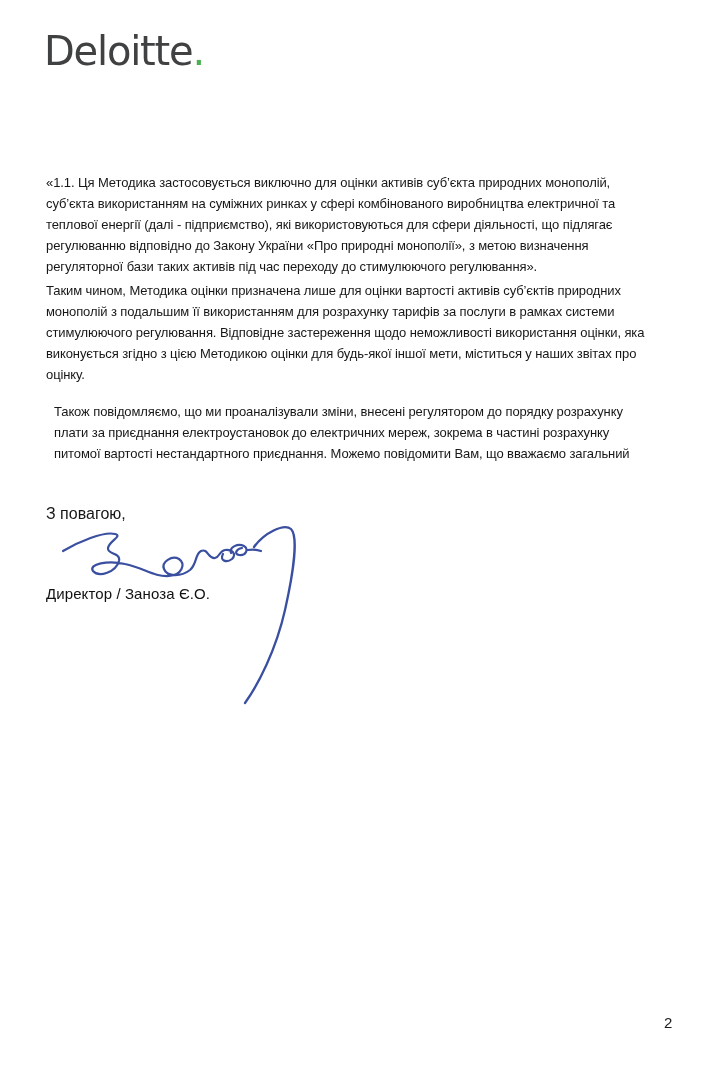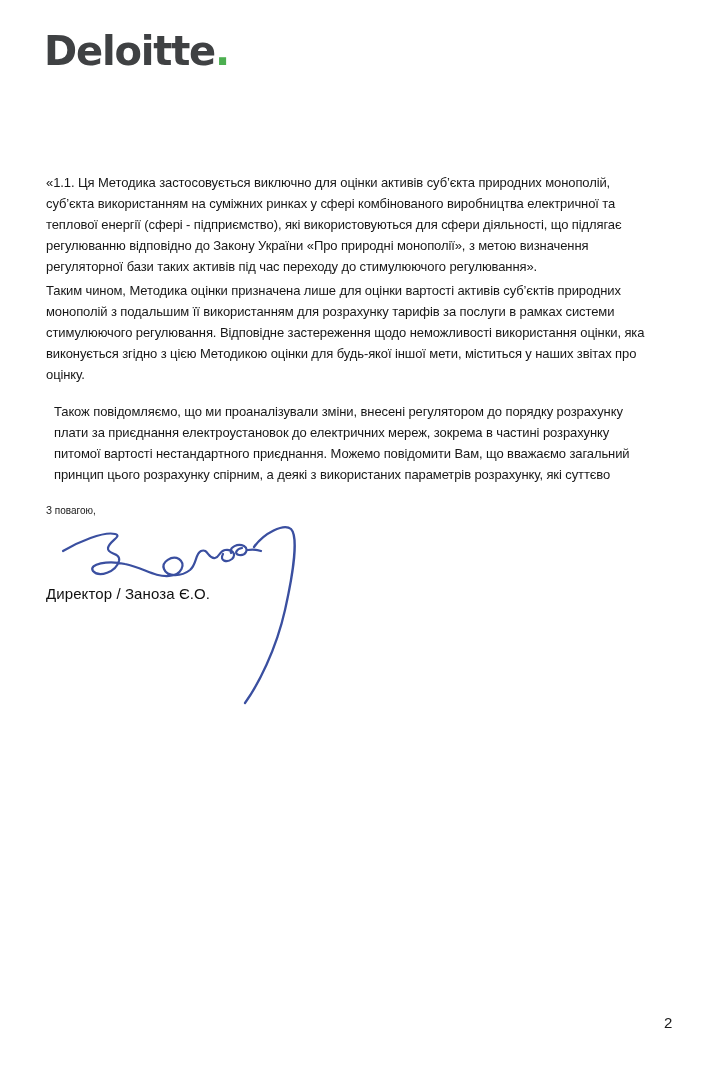--- a/index.html
+++ b/index.html
@@ -10,21 +10,21 @@
     overflow: hidden;
     position: relative;
   }
   .page {
     position: absolute; inset: 0;
     background: #ffffff;
   }
   
   .logo {
     position: absolute; left: 44px; top: 28px;
-    font-weight: bold;
+    font-weight: normal;
     font-size: 40px;
     letter-spacing: -1.2px;
     color: #3f4143;
     font-family: "DejaVu Sans", "Liberation Sans", sans-serif;
   }
   .logo .dot { letter-spacing: 0; }
   
   .para {
     position: absolute; left: 46px;
     width: 650px;
@@ -32,21 +32,21 @@
     font-size: 13px;
     line-height: 21px;
     letter-spacing: -0.1px;
   }
   .para .line { white-space: nowrap; }
   .p1 { top: 172px; }
   .p2 { top: 280px; }
   .p3 { top: 401px; margin-left: 8px; }
   .closing {
     position: absolute; left: 46px; top: 505px;
-    color: #171717; font-size: 10px;
+    color: #171717; font-size: 16px;
   }
   .signoff {
     position: absolute; left: 46px; top: 585px;
     color: #111111; font-size: 15px; font-weight: normal;
     letter-spacing: 0.1px;
   }
   .signature {
     position: absolute; left: 58px; top: 520px;
     width: 250px; height: 190px;
   }
@@ -60,38 +60,37 @@
 
 <div class="page">
 
   <div class="logo">
     <span style="color: rgb(63, 65, 67);">Deloitte</span><span class="dot" style="color: rgb(76, 175, 80);">.</span>
   </div>
 
   <div class="para p1">
     <div class="line">«1.1. Ця Методика застосовується виключно для оцінки активів суб’єкта природних монополій,</div>
     <div class="line">суб’єкта використанням на суміжних ринках у сфері комбінованого виробництва електричної та</div>
-    <div class="line">теплової енергії (сфері - підприємство), які використовуються для сфери діяльності, що підлягає</div>
+    <div class="line">теплової енергії (далі - підприємство), які використовуються для сфери діяльності, що підлягає</div>
     <div class="line">регулюванню відповідно до Закону України «Про природні монополії», з метою визначення</div>
     <div class="line">регуляторної бази таких активів під час переходу до стимулюючого регулювання».</div>
   </div>
 
   <div class="para p2">
     <div class="line">Таким чином, Методика оцінки призначена лише для оцінки вартості активів суб’єктів природних</div>
     <div class="line">монополій з подальшим її використанням для розрахунку тарифів за послуги в рамках системи</div>
     <div class="line">стимулюючого регулювання. Відповідне застереження щодо неможливості використання оцінки, яка</div>
     <div class="line">виконується згідно з цією Методикою оцінки для будь-якої іншої мети, міститься у наших звітах про</div>
     <div class="line">оцінку.</div>
   </div>
 
   <div class="para p3">
     <div class="line">Також повідомляємо, що ми проаналізували зміни, внесені регулятором до порядку розрахунку</div>
     <div class="line">плати за приєднання електроустановок до електричних мереж, зокрема в частині розрахунку</div>
     <div class="line">питомої вартості нестандартного приєднання. Можемо повідомити Вам, що вважаємо загальний</div>
-    <div class="line">принцип цього розрахунку спірним, а деякі з використаних параметрів розрахунку, які суттєво</div>
   </div>
 
   <div class="closing">З повагою,</div>
 
   <svg class="signature" viewBox="0 0 250 190" fill="none" xmlns="http://www.w3.org/2000/svg">
     <path d="M 5,31 C 20,22 46,11 57,14 C 65,16 51,21 50,28 C 49,35 63,32 61,41
              C 58,52 41,58 35,51 C 30,44 50,40 67,44 C 86,48 96,57 111,56
              C 124,55 128,44 121,39 C 114,35 103,42 106,49 C 109,57 123,57 132,50
              C 139,44 137,34 143,31 C 150,28 150,39 157,38 C 162,37 161,31 167,30
              C 174,29 179,34 174,39 C 169,43 161,41 165,34" stroke="#3a4fa0" stroke-width="2.2" stroke-linecap="round"></path>

